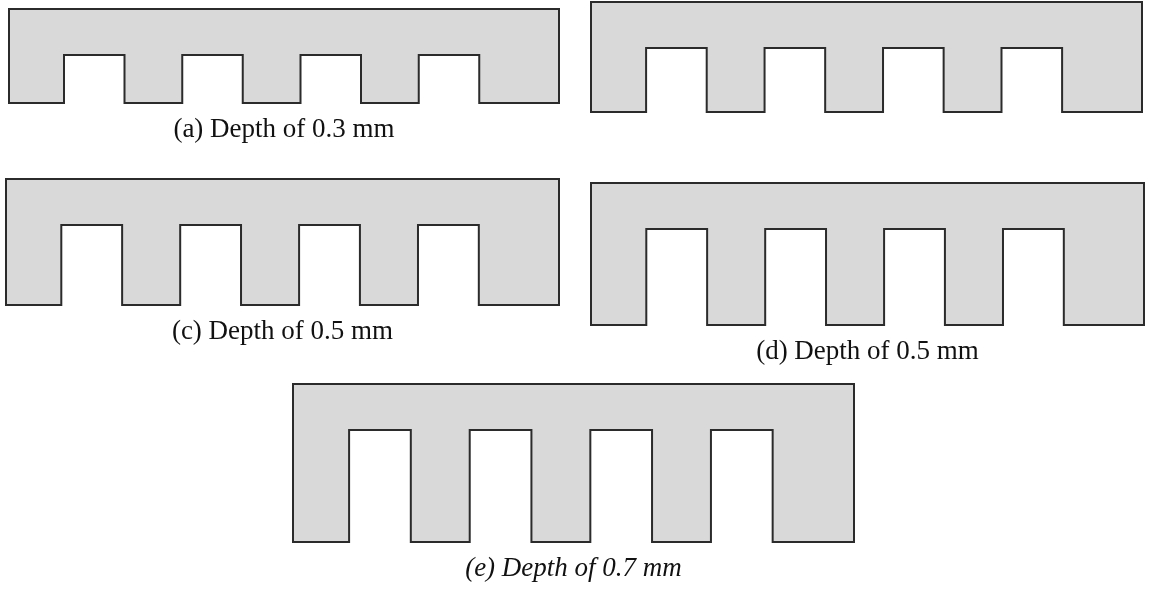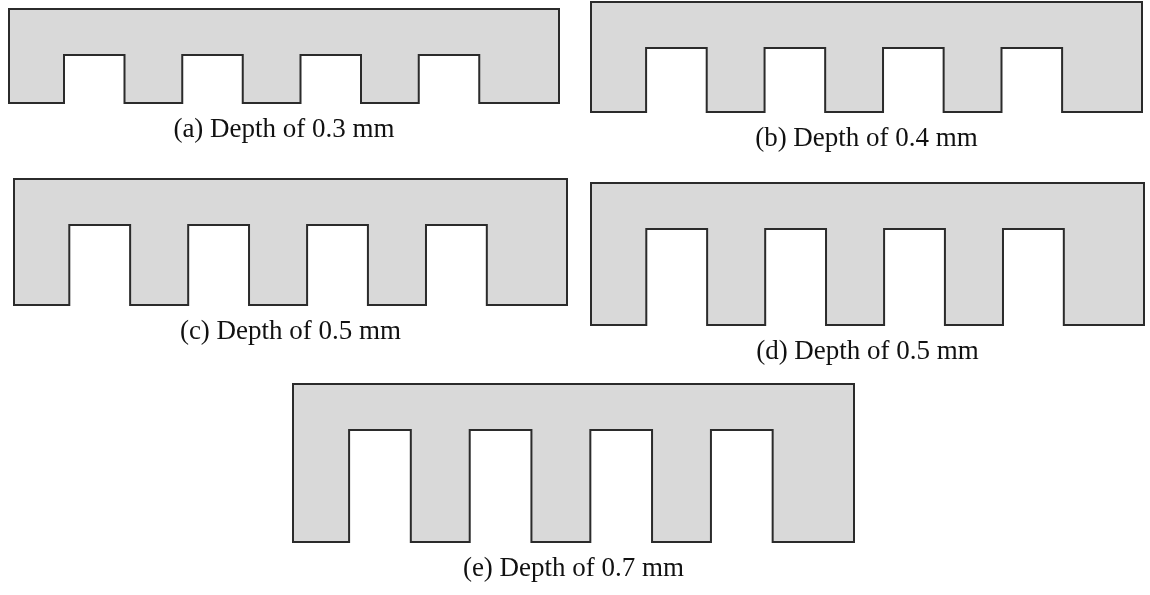--- a/index.html
+++ b/index.html
@@ -27,41 +27,40 @@
   figcaption.cap {
     margin-top: 9px;
     font-family: "Liberation Serif", serif;
     font-size: 27px;
     line-height: 1.15;
     color: #111111;
     white-space: nowrap;
   }
   .pa { left: 8px;   top: 8px;   width: 552px; }
   .pb { left: 590px; top: 1px;   width: 553px; }
-  .pc { left: 13px;   top: 178px; width: 555px; }
+  .pc { left: 5px;   top: 178px; width: 555px; }
   .pd { left: 590px; top: 182px; width: 555px; }
-  .pe { left: 292px; top: 383px; width: 563px; }
+  .pe { left: 292px; top: 383px; width: 563px; font-style: italic; }
 </style>
 </head>
 <body>
 
 <div class="figure-canvas">
 
   <figure class="panel pa">
     <svg class="comb" width="552" height="96" viewBox="0 0 552 96">
         <path d="M 1 1 L 551 1 L 551 95 L 471.25 95 L 471.25 47 L 410.75 47 L 410.75 95 L 353 95 L 353 47 L 292.5 47 L 292.5 95 L 234.75 95 L 234.75 47 L 174.25 47 L 174.25 95 L 116.5 95 L 116.5 47 L 56 47 L 56 95 L 1 95 Z" fill="#d9d9d9" stroke="#2b2b2b" stroke-width="2" stroke-linejoin="miter"></path>
       </svg>
     <figcaption class="cap">(a) Depth of 0.3 mm</figcaption>
   </figure>
 
   <figure class="panel pb">
     <svg class="comb" width="553" height="112" viewBox="0 0 553 112">
         <path d="M 1 1 L 552 1 L 552 111 L 472.105 111 L 472.105 47 L 411.495 47 L 411.495 111 L 353.64 111 L 353.64 47 L 293.03 47 L 293.03 111 L 235.17499999999998 111 L 235.17499999999998 47 L 174.565 47 L 174.565 111 L 116.71000000000001 111 L 116.71000000000001 47 L 56.10000000000001 47 L 56.10000000000001 111 L 1.000000000000007 111 Z" fill="#d9d9d9" stroke="#2b2b2b" stroke-width="2" stroke-linejoin="miter"></path>
       </svg>
-    <figcaption class="cap">(b) Depth of 0.4 mm</figcaption>
   </figure>
 
   <figure class="panel pc">
     <svg class="comb" width="555" height="128" viewBox="0 0 555 128">
         <path d="M 1 1 L 554 1 L 554 127 L 473.815 127 L 473.815 47 L 412.985 47 L 412.985 127 L 354.92 127 L 354.92 47 L 294.09000000000003 47 L 294.09000000000003 127 L 236.02500000000003 127 L 236.02500000000003 47 L 175.19500000000005 47 L 175.19500000000005 127 L 117.13000000000005 127 L 117.13000000000005 47 L 56.300000000000054 47 L 56.300000000000054 127 L 1.0000000000000497 127 Z" fill="#d9d9d9" stroke="#2b2b2b" stroke-width="2" stroke-linejoin="miter"></path>
       </svg>
     <figcaption class="cap">(c) Depth of 0.5 mm</figcaption>
   </figure>
 
   <figure class="panel pd">

